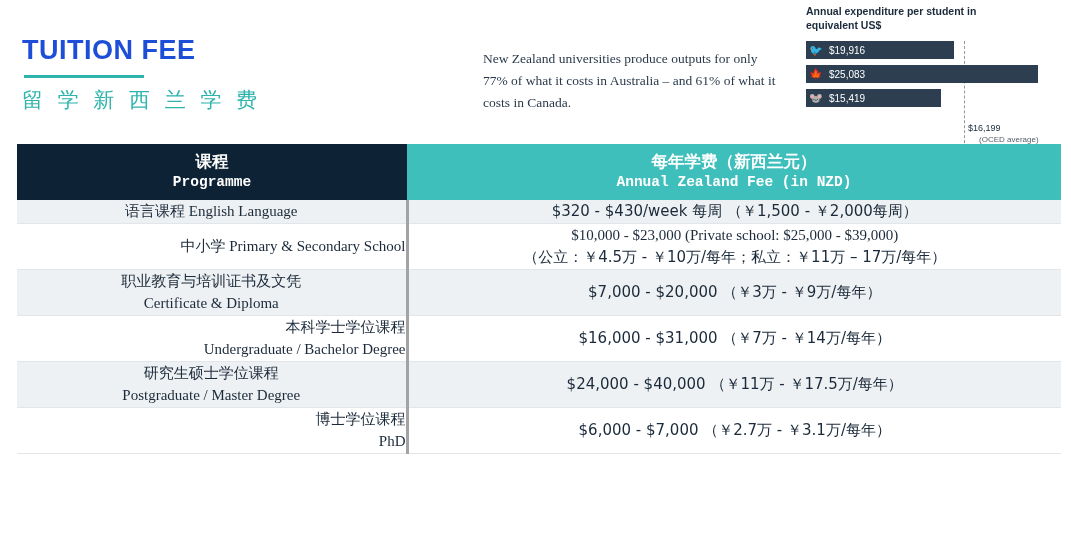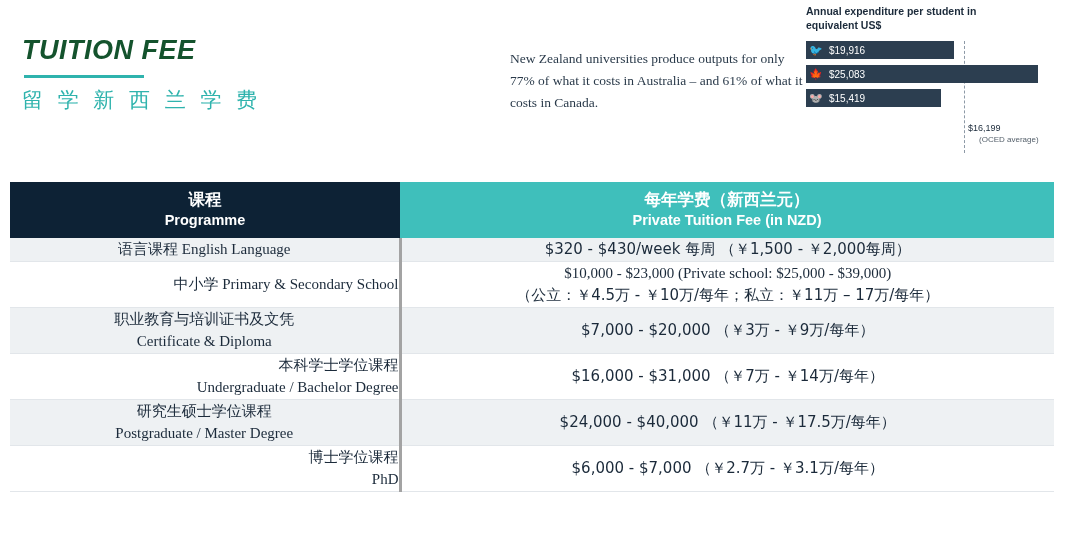--- a/index.html
+++ b/index.html
@@ -26,40 +26,39 @@
   .title-block {
     position: absolute;
     left: 22px;
     top: 36px;
     width: 420px;
   }
   .title-main {
     font-size: 27px;
     font-weight: bold;
     letter-spacing: 0.5px;
-    color: #14532d;
+    color: #1d4ed8;
     line-height: 1.1;
-    font-style: italic;
   }
   .title-rule {
     width: 120px;
     height: 3px;
     background: #2fb3ad;
     margin: 9px 0 8px 2px;
   }
   .title-sub {
     font-size: 21px;
     color: #2fb3ad;
     letter-spacing: 4px;
     font-family: "DejaVu Sans", sans-serif;
   }
 
   .blurb {
     position: absolute;
-    left: 510px;
+    left: 483px;
     top: 48px;
     width: 300px;
     font-size: 13.5px;
     line-height: 1.62;
     color: #2a3a4a;
     font-family: "Liberation Serif", serif;
   }
 
   
   .mini-chart {
@@ -123,26 +122,25 @@
     top: 82px;
     font-size: 9px;
     color: #1b2a3a;
     line-height: 1.3;
   }
   .mc-note .sub { color: #55606b; font-size: 8px; padding-left: 11px; }
 
   
   .table {
     position: absolute;
-    left: 10px;
+    left: 17px;
     top: 144px;
     width: 1044px;
     border-collapse: collapse;
     table-layout: fixed;
-    margin-top: 38px;
   }
   .table td, .table th {
     padding: 0;
     margin: 0;
   }
   .col-a { width: 390px; }
   .col-b { width: 654px; }
 
   .hdr-a, .hdr-b {
     height: 56px;
@@ -152,21 +150,21 @@
   }
   .hdr-a { background: #0d2235; }
   .hdr-b { background: #3fbfbb; text-align: center; }
   .hdr-cn {
     font-size: 16.5px;
     font-family: "DejaVu Sans", sans-serif;
     line-height: 1.25;
   }
   .hdr-en {
     font-size: 14.5px;
-    font-family: Liberation Sans, sans-serif;
+    font-family: Liberation Mono, monospace;
     line-height: 1.3;
   }
 
   .row-cell {
     text-align: center;
     vertical-align: middle;
     font-size: 15px;
     color: #1b2a3a;
     font-family: "Liberation Serif", serif;
     line-height: 1.5;
@@ -237,21 +235,21 @@
     <col class="col-b">
   </colgroup>
   <thead>
     <tr>
       <th class="hdr-a">
         <div class="hdr-cn">课程</div>
         <div class="hdr-en">Programme</div>
       </th>
       <th class="hdr-b">
         <div class="hdr-cn">每年学费（新西兰元）</div>
-        <div class="hdr-en">Private Tuition Fee (in NZD)</div>
+        <div class="hdr-en">Annual Zealand Fee (in NZD)</div>
       </th>
     </tr>
   </thead>
   <tbody>
     <tr class="shaded">
       <td class="row-cell left-col">
         <span class="cn">语言课程</span>
         <span>English Language</span>
       </td>
       <td class="row-cell">

